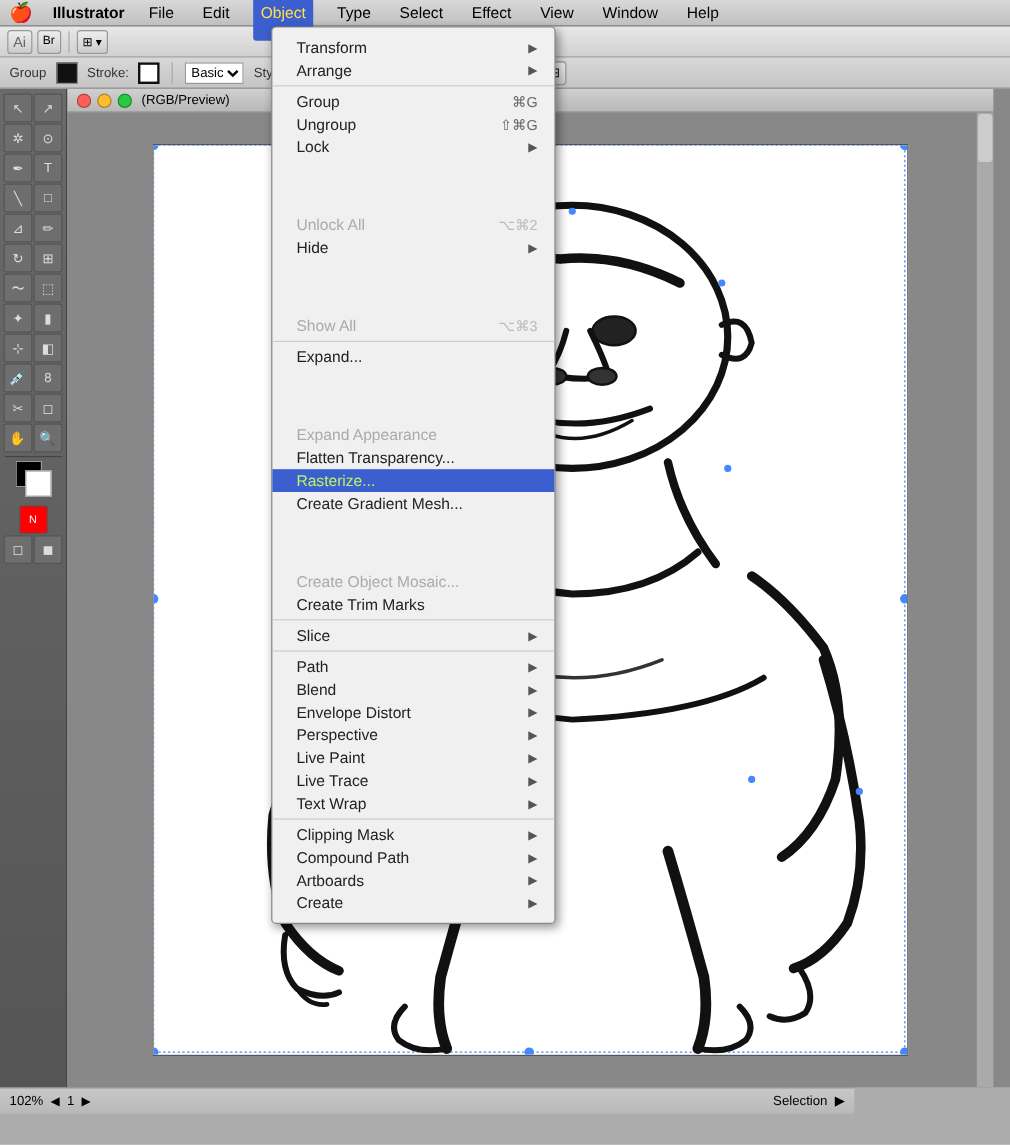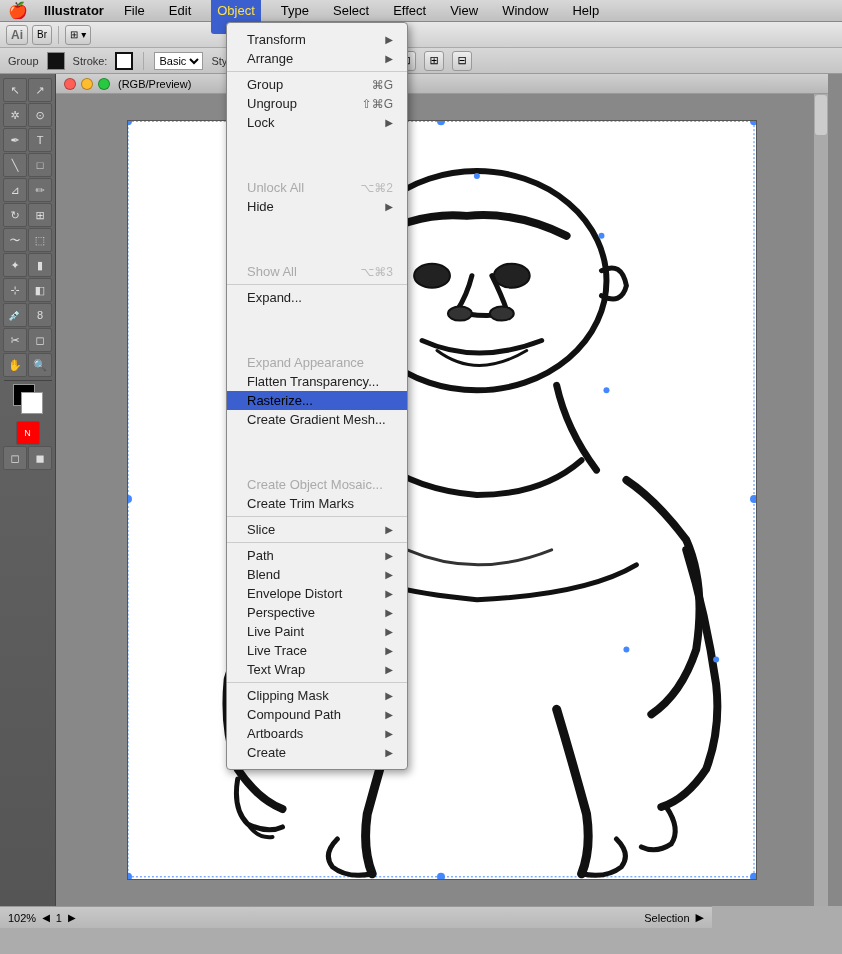--- a/index.html
+++ b/index.html
@@ -237,21 +237,21 @@
       padding: 0 8px;
       font-size: 11px;
       gap: 6px;
     }
 
     
     #object-menu {
       position: absolute;
       top: 22px;
       left: 226px;
-      width: 182px;
+      width: 237px;
       background: #f0f0f0;
       border: 1px solid #888;
       box-shadow: 2px 3px 8px rgba(0,0,0,0.4);
       z-index: 9999;
       padding: 4px 0;
       border-radius: 4px;
     }
     .menu-section {
       border-bottom: 1px solid #ccc;
       padding: 3px 0;
@@ -264,21 +264,21 @@
       align-items: center;
       justify-content: space-between;
       padding: 2px 14px 2px 20px;
       font-size: 13px;
       color: #222;
       cursor: pointer;
       white-space: nowrap;
     }
     .drop-item.highlighted {
       background: #3b5fce;
-      color: #000000;
+      color: #bef264;
       text-align: right;
     }
     .drop-item.disabled {
       color: #aaa;
       cursor: default;
       margin-top: 46px;
     }
     .drop-shortcut {
       font-size: 12px;
       color: #666;
@@ -342,21 +342,21 @@
   <span class="menu-item active">Object</span>
   <span class="menu-item">Type</span>
   <span class="menu-item">Select</span>
   <span class="menu-item">Effect</span>
   <span class="menu-item">View</span>
   <span class="menu-item">Window</span>
   <span class="menu-item">Help</span>
 </div>
 
 <div id="toolbar-row">
-  <div class="tb-btn" style="font-weight:bold;font-size:12px;color:#666;text-align:right;">Ai</div>
+  <div class="tb-btn" style="font-weight:normal;font-size:12px;color:#666;text-align:right;">Ai</div>
   <div class="tb-btn" style="font-size:10px;">Br</div>
   <div class="tb-divider"></div>
   <div class="tb-btn" style="font-size:10px;">⊞ ▾</div>
 </div>
 
 <div id="control-bar">
   <span class="tb-label">Group</span>
   <div style="width:18px;height:18px;background:#111;border:1px solid #888;"></div>
   <span class="tb-label">Stroke:</span>
   <div style="width:18px;height:18px;background:white;border:2px solid #111;"></div>

